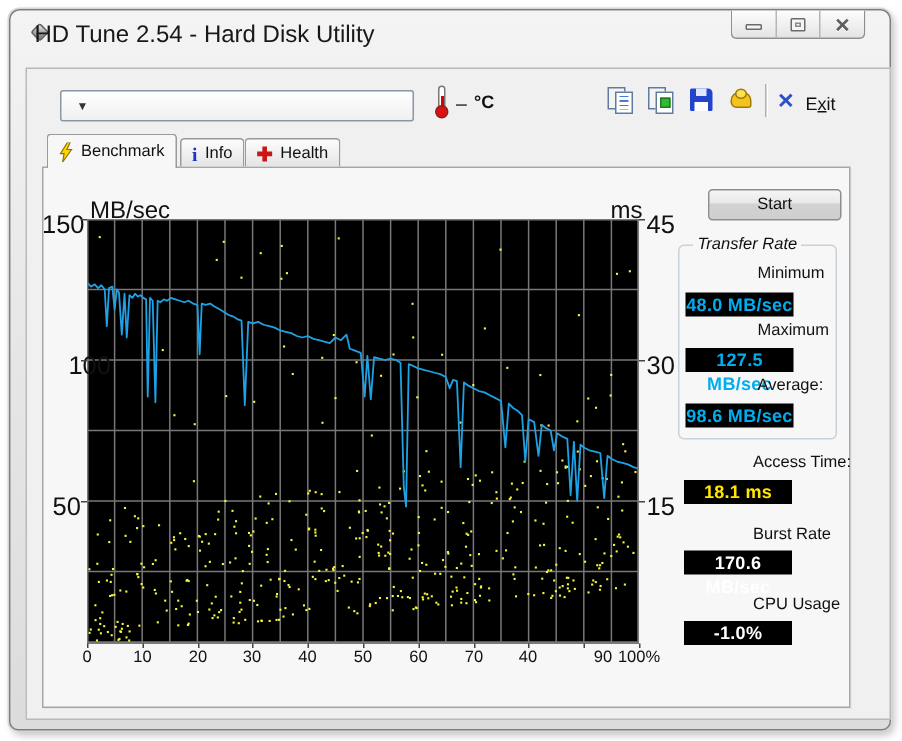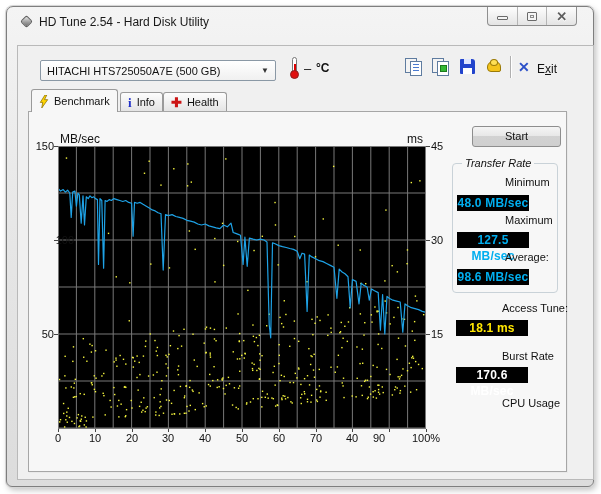--- a/index.html
+++ b/index.html
@@ -6,21 +6,21 @@
   html,body { width:601px; height:494px; }
   body { font-family:"Liberation Sans", sans-serif; background:#ffffff; position:relative; overflow:hidden; }
   .screen { position:absolute; left:0; top:0; width:601px; height:494px; }
 
   
   .window { position:absolute; left:6px; top:6px; width:588px; height:481px;
     border:1px solid #7e7e7e; border-radius:7px 7px 6px 6px;
     background:linear-gradient(#f4f4f4,#e8e8e8 40%,#dcdcdc);
     box-shadow:0 0 0 1px #d6d6d6, 2px 3px 6px rgba(0,0,0,.25); }
   .titlebar { position:absolute; left:0; top:0; right:0; height:31px; }
-  .title-text { position:absolute; left:32px; top:8px; font-size:12px; color:#181818; }
+  .title-text { position:absolute; left:16px; top:8px; font-size:16px; color:#181818; }
   .app-icon { position:absolute; left:13px; top:8px; width:14px; height:14px; }
   .app-icon .diamond { position:absolute; left:2px; top:2px; width:9px; height:9px;
     transform:rotate(45deg); background:linear-gradient(135deg,#e8e8e8,#9a9a9a 60%,#6f6f6f);
     border:1px solid #5f5f5f; border-radius:2px; }
   .caption-buttons { position:absolute; right:16px; top:0px; width:90px; height:19px;
     background:linear-gradient(#fdfdfd,#e4e4e4); border:1px solid #8f8f8f; border-top:none;
     border-radius:0 0 4px 4px; display:flex; }
   .caption-btn { flex:1; display:flex; align-items:center; justify-content:center; border-right:1px solid #b5b5b5; cursor:default; }
   .caption-btn:last-child { border-right:none; }
   .glyph-min { width:11px; height:4px; border:1px solid #6a6a6a; border-radius:1px; background:#f4f4f4; margin-top:4px; }
@@ -68,22 +68,22 @@
   .tab { position:absolute; border:1px solid #9a9a9a; border-bottom:none; border-radius:3px 3px 0 0;
     display:flex; align-items:center; font-size:11px; color:#111; padding:0 7px; gap:5px; cursor:default; }
   .tab.active { left:31px; top:89px; height:23px; background:#f7f7f7; z-index:5; }
   .tab.inactive { top:92px; height:19px; background:linear-gradient(#fdfdfd,#e4e4e4); z-index:1; }
   .tab-bolt { width:10px; height:13px; }
   .tab-info-i { font-family:"Liberation Serif", serif; font-weight:bold; font-size:13px; color:#2030c8; line-height:1; }
   .tab-health-cross { color:#cc1515; font-weight:bold; font-size:13px; line-height:1; }
 
   
   .plot { position:absolute; left:58px; top:146px; width:368px; height:283px; background:#000; }
-  .axis-label { position:absolute; font-size:12px; color:#111; }
-  .ytick { position:absolute; font-size:11px; color:#111; }
+  .axis-label { position:absolute; font-size:16px; color:#111; }
+  .ytick { position:absolute; font-size:17px; color:#111; }
   .tickmark { position:absolute; background:#444; }
   .xtick { position:absolute; font-size:11px; color:#111; text-align:center; width:34px; }
 
   
   .start-btn { position:absolute; left:472px; top:126px; width:89px; height:21px;
     background:linear-gradient(#f5f5f5,#e8e8e8 45%,#d2d2d2 46%,#cfcfcf); border:1px solid #8e8e8e;
     border-radius:3px; font-size:11px; color:#111; text-align:center; line-height:19px; cursor:default; }
   .groupbox { position:absolute; left:452px; top:163px; width:106px; height:130px;
     border:1px solid #c9d2d8; border-radius:4px;font-style:italic; }
   .groupbox-title { position:absolute; left:9px; top:-7px; background:#f7f7f7; padding:0 3px; font-size:11px; color:#111; }
@@ -112,21 +112,20 @@
         <div class="caption-btn">
             <span class="glyph-close">✕</span>
           </div>
       </div>
     </div>
 
     <div class="client"></div>
   </div>
 
   <div class="combo">
-    <span class="combo-text">HITACHI HTS725050A7E (500 GB)</span>
     <span class="arrow">▼</span>
   </div>
 
   <div class="thermo">
     <div class="stem"></div>
       <div class="mercury"></div>
       <div class="bulb"></div>
   </div>
   <div class="temp-dash">–</div>
   <div class="temp-unit">°C</div>
@@ -691,27 +690,28 @@
 
   <div class="field-label" style="left:457px;top:176px">Minimum</div>
   <div class="value-box" style="left:457px;top:195px;color:#00aeef">48.0 MB/sec</div>
 
   <div class="field-label" style="left:457px;top:214px">Maximum</div>
   <div class="value-box" style="left:457px;top:232px;color:#00aeef">127.5 MB/sec</div>
 
   <div class="field-label" style="left:457px;top:251px">Average:</div>
   <div class="value-box" style="left:457px;top:269px;color:#00aeef">98.6 MB/sec</div>
 
-  <div class="field-label" style="left:454px;top:302px">Access Tune:</div>
+  <div class="field-label" style="left:454px;top:302px">Access Time:</div>
   <div class="value-box" style="left:456px;top:320px;color:#ffe600">18.1 ms</div>
 
   <div class="field-label" style="left:454px;top:350px">Burst Rate</div>
   <div class="value-box" style="left:456px;top:367px">170.6 MB/sec</div>
 
   <div class="field-label" style="left:454px;top:397px">CPU Usage</div>
+  <div class="value-box" style="left:456px;top:414px">-1.0%</div>
 <div class="ytick" style="left:28px;top:140px;width:26px;text-align:right">150</div>
     <div class="tickmark" style="left:54px;top:146px;width:4px;height:1px"></div>
     <div class="ytick" style="left:28px;top:234px;width:46px;text-align:right">100</div>
     <div class="tickmark" style="left:54px;top:240px;width:4px;height:1px"></div>
     <div class="ytick" style="left:28px;top:328px;width:26px;text-align:right">50</div>
     <div class="tickmark" style="left:54px;top:334px;width:4px;height:1px"></div>
     <div class="ytick" style="left:431px;top:140px;width:24px">45</div>
     <div class="tickmark" style="left:426px;top:146px;width:4px;height:1px"></div>
     <div class="ytick" style="left:431px;top:234px;width:24px">30</div>
     <div class="tickmark" style="left:426px;top:240px;width:4px;height:1px"></div>
@@ -728,17 +728,17 @@
     <div class="xtick" style="left:188px;top:432px">40</div>
     <div class="tickmark" style="left:205px;top:429px;width:1px;height:3px"></div>
     <div class="xtick" style="left:225px;top:432px">50</div>
     <div class="tickmark" style="left:242px;top:429px;width:1px;height:3px"></div>
     <div class="xtick" style="left:262px;top:432px">60</div>
     <div class="tickmark" style="left:279px;top:429px;width:1px;height:3px"></div>
     <div class="xtick" style="left:299px;top:432px">70</div>
     <div class="tickmark" style="left:316px;top:429px;width:1px;height:3px"></div>
     <div class="xtick" style="left:335px;top:432px">40</div>
     <div class="tickmark" style="left:352px;top:429px;width:1px;height:3px"></div>
-    <div class="xtick" style="left:362px;top:432px">90</div>
+    <div class="xtick" style="left:385px;top:432px">90</div>
     <div class="tickmark" style="left:389px;top:429px;width:1px;height:3px"></div>
     <div class="xtick" style="left:409px;top:432px">100%</div>
     <div class="tickmark" style="left:426px;top:429px;width:1px;height:3px"></div>
   </div>
 
 </body></html>

